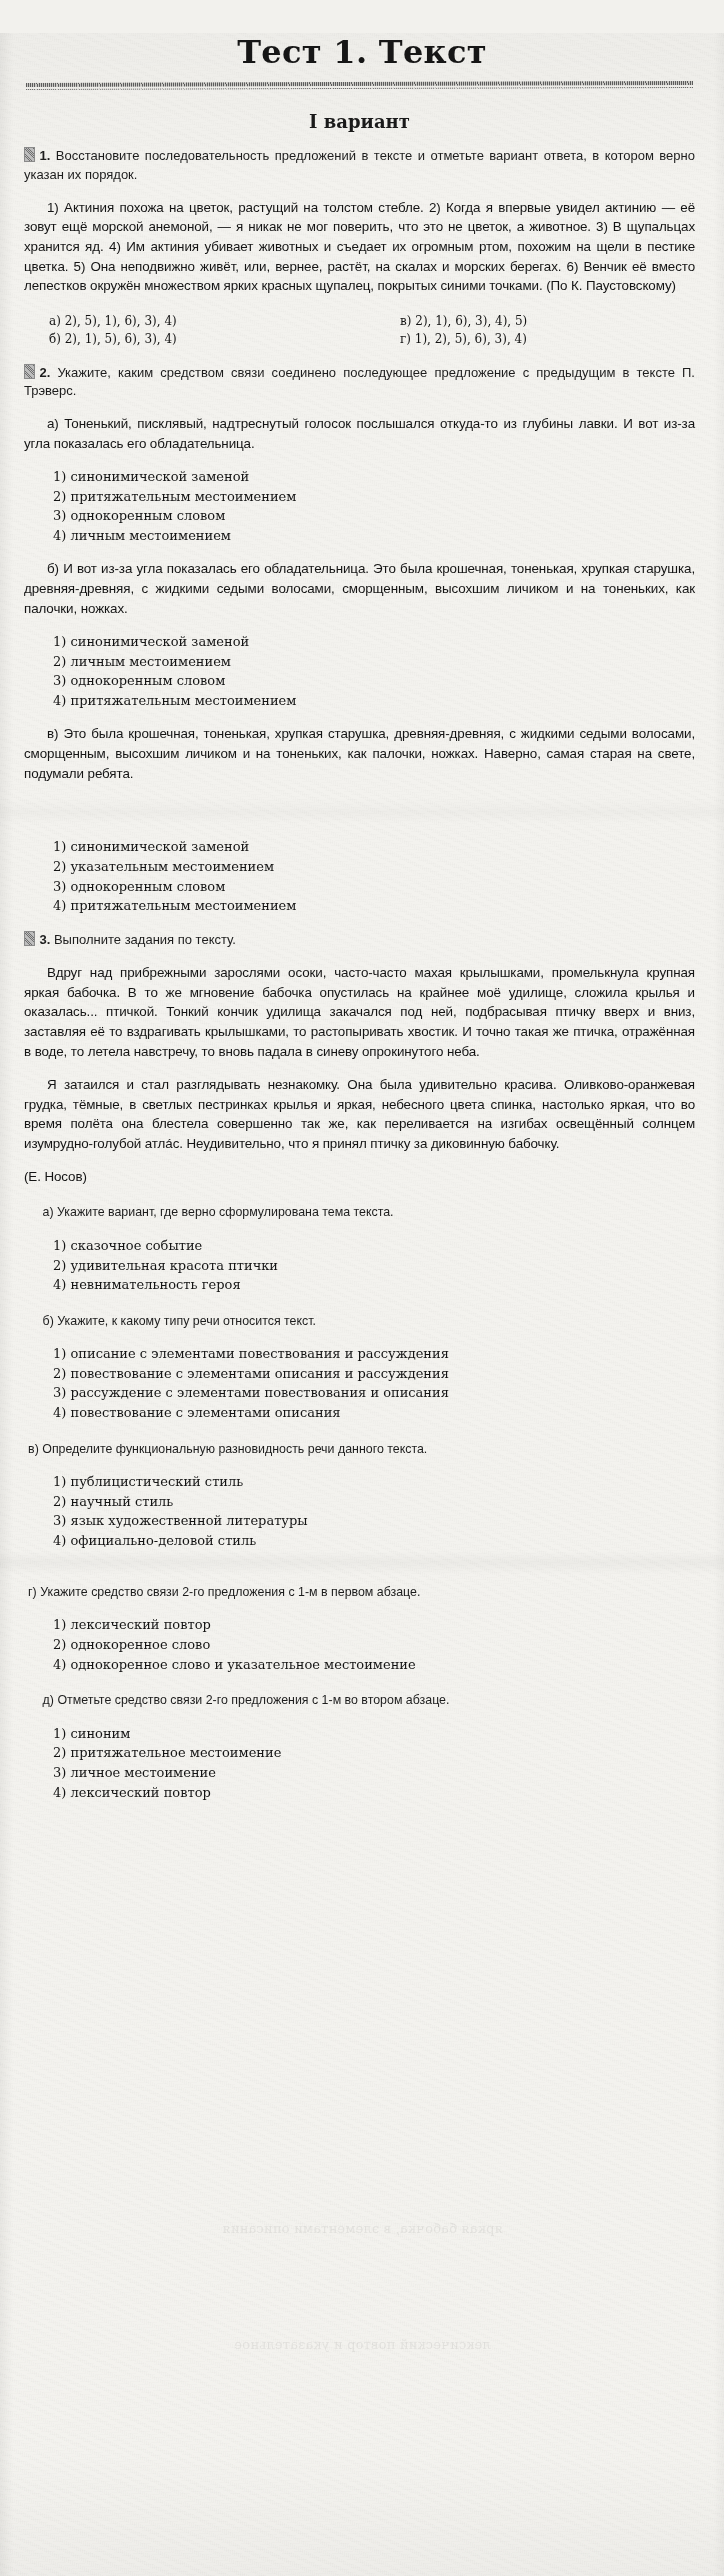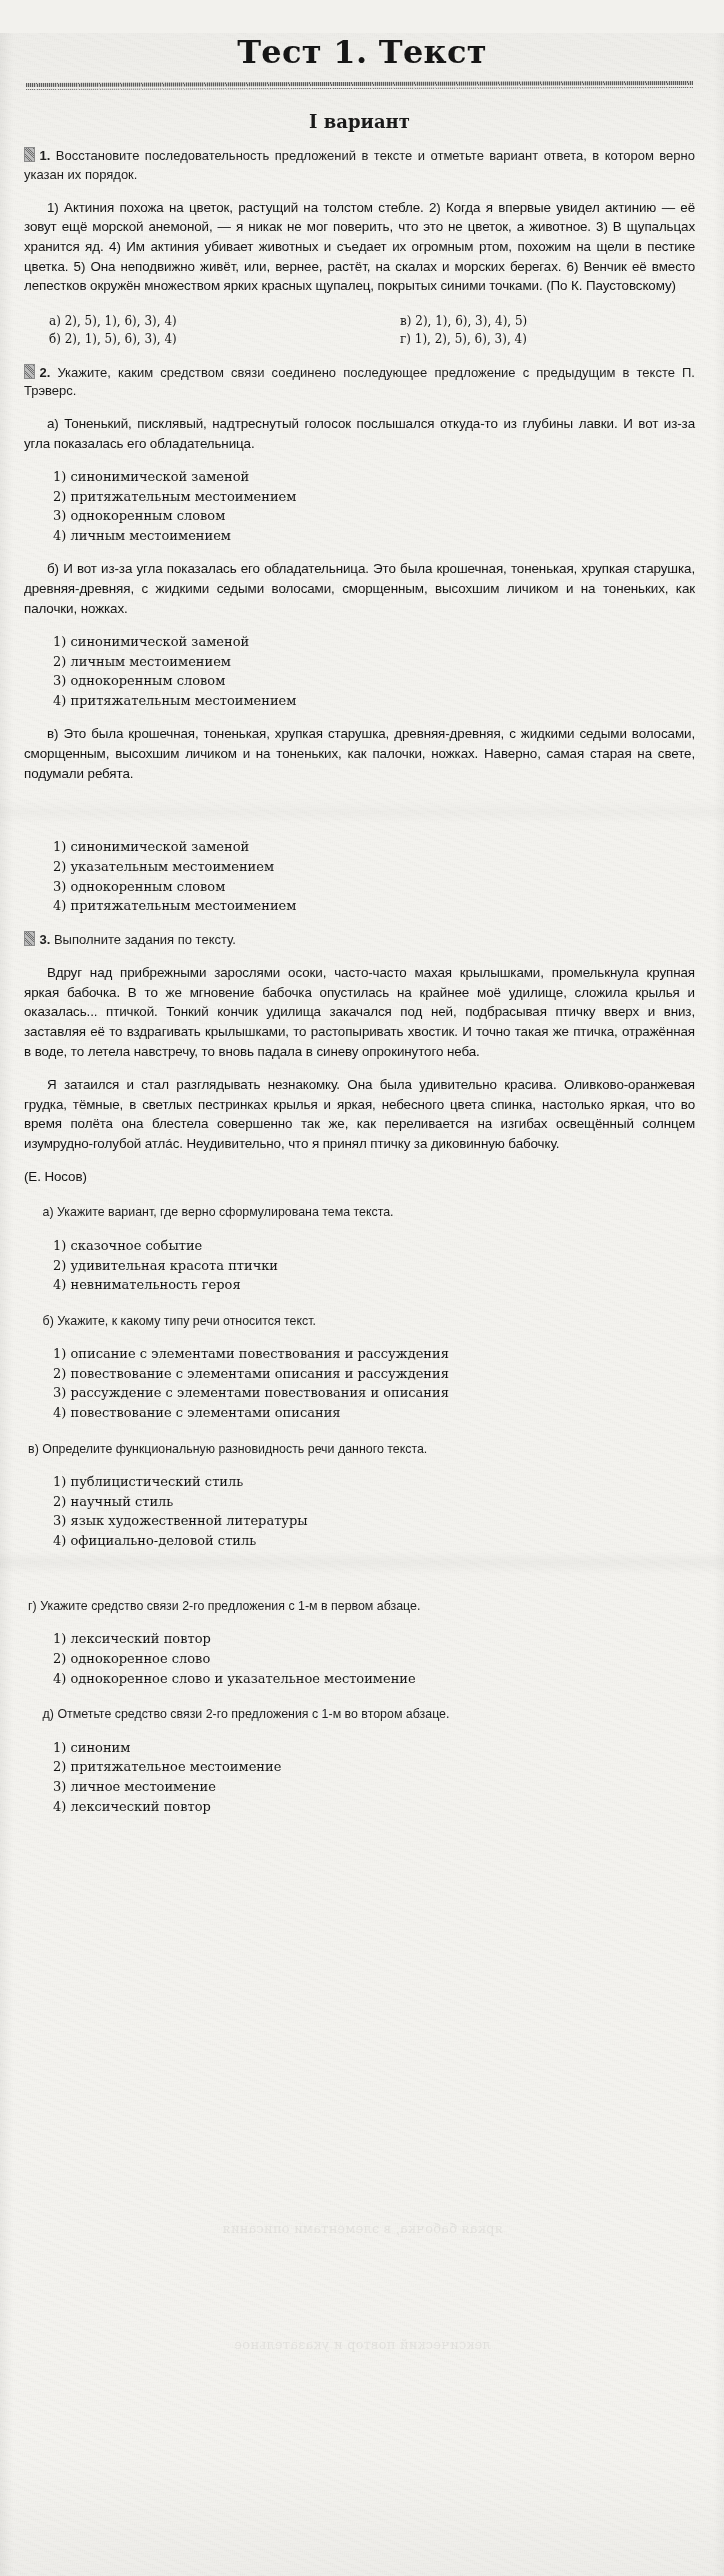--- a/index.html
+++ b/index.html
@@ -270,21 +270,21 @@
         <div>1) публицистический стиль</div>
         <div>2) научный стиль</div>
         <div>3) язык художественной литературы</div>
         <div>4) официально-деловой стиль</div>
       </div>
     </div>
 
     <div class="seam2"></div>
 
     <div>
-      <div class="sub flush" style="margin-top:23px;">г) Укажите средство связи 2-го предложения с 1-м в первом абзаце.</div>
+      <div class="sub flush" style="margin-top:9px;">г) Укажите средство связи 2-го предложения с 1-м в первом абзаце.</div>
       <div class="opts">
         <div>1) лексический повтор</div>
         <div>2) однокоренное слово</div>
         <div>4) однокоренное слово и указательное местоимение</div>
       </div>
     </div>
 
     <div>
       <div class="sub">д) Отметьте средство связи 2-го предложения с 1-м во втором абзаце.</div>
       <div class="opts">

